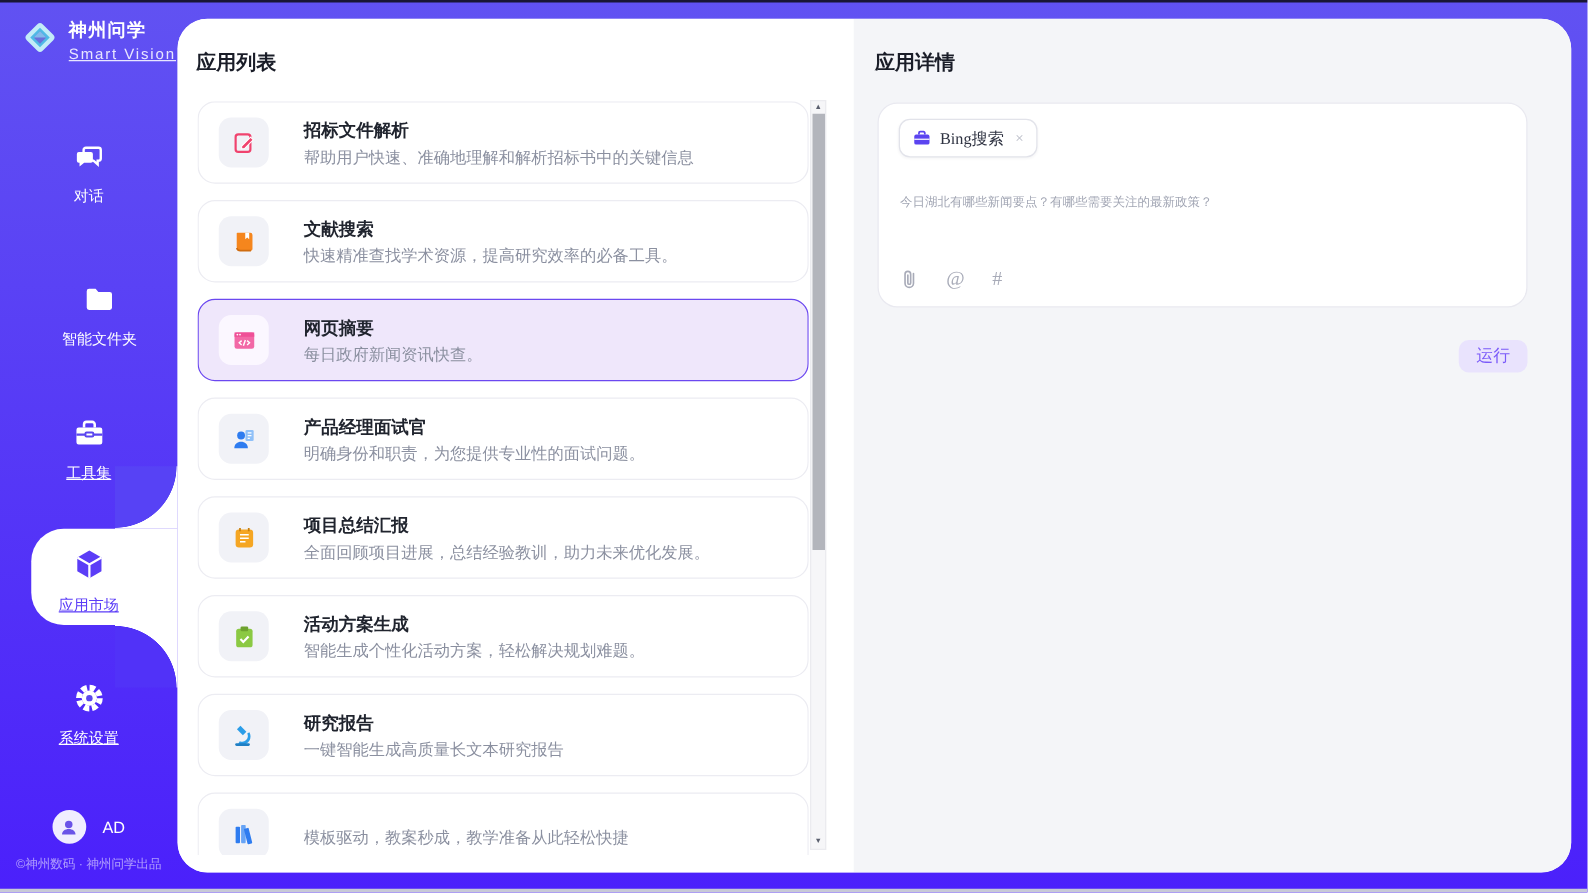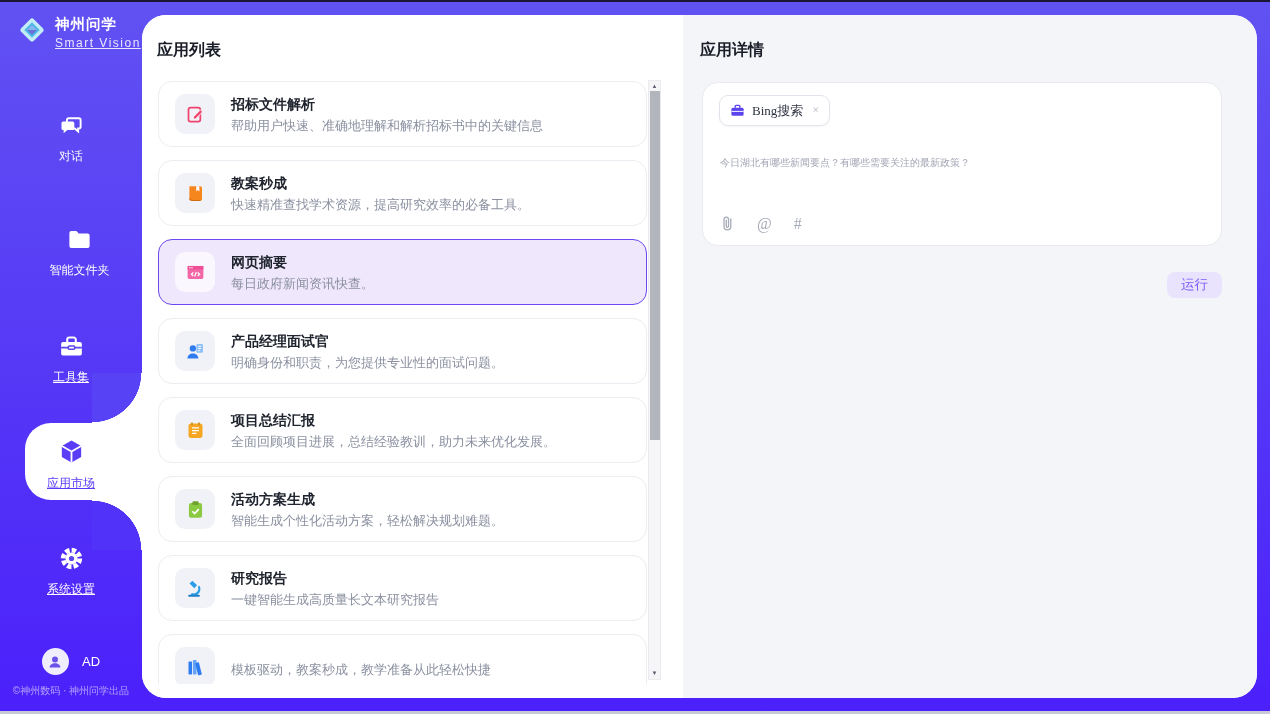--- a/index.html
+++ b/index.html
@@ -40,21 +40,21 @@
   
   .main { position:absolute; left:142px; top:15px; right:13px; bottom:16px;
           background:#fff; border-radius:24px; display:flex; overflow:hidden; z-index:3; }
 
   
   .list-panel { width:541px; position:relative; background:#fff; }
   .panel-title { font-size:16px; font-weight:bold; color:#1a1d28; }
   .list-panel .panel-title { position:absolute; left:15px; top:25px; }
   .cards-viewport { position:absolute; left:16px; top:66px; width:489px; height:603px; overflow:hidden; }
   .app-card { height:66px; margin-bottom:13px; border:1px solid #ececf2; border-radius:14px;
-              background:#fff; display:flex; align-items:center; padding:0 16px; cursor:pointer; }
+              background:#fff; display:flex; align-items:center; padding:0 16px; cursor:pointer;gap:12px; }
   .app-card.selected { background:#efe7fb; border:1.5px solid #6b48f0; }
   .app-icon { width:40px; height:40px; border-radius:10px; background:#f1f2f7; flex:0 0 40px;
               display:flex; align-items:center; justify-content:center; margin-right:16px; }
   .app-card.selected .app-icon { background:#fbf7ff; }
   .app-meta { min-width:0; }
   .app-name { font-size:14px; font-weight:bold; color:#20242e; line-height:18px; }
   .app-desc { font-size:13px; color:#8b90a0; margin-top:4px; line-height:17px; white-space:nowrap; }
 
   
   .scrollbar { position:absolute; left:506px; top:65px; width:13px; height:600px;
@@ -163,21 +163,21 @@
         </div>
         <div class="app-card">
           <span class="app-icon">
             <svg width="21" height="21" viewBox="0 0 24 24">
               <path d="M5.6 3.6h11.8a2 2 0 012 2v13a1.4 1.4 0 01-1.4 1.4H8.4a3.4 3.4 0 01-3.4-3.4V4.2a.6.6 0 01.6-.6z" fill="#f5861d"></path>
               <path d="M5 17.6a3.4 3.4 0 003.4 2.4h9.6" stroke="#cf6c10" stroke-width="1.4" fill="none"></path>
               <path d="M12.8 3.6h3.6v6l-1.8-1.5-1.8 1.5z" fill="#fff"></path>
             </svg>
           </span>
           <div class="app-meta">
-            <div class="app-name">教案秒成</div>
+            <div class="app-name">文献搜索</div>
             <div class="app-desc">快速精准查找学术资源，提高研究效率的必备工具。</div>
           </div>
         </div>
         <div class="app-card selected">
           <span class="app-icon">
             <svg width="21" height="21" viewBox="0 0 24 24">
               <rect x="3" y="4.5" width="18" height="15" rx="2.2" fill="#f268a6"></rect>
               <rect x="3" y="4.5" width="18" height="4" fill="#ef4f97"></rect>
               <circle cx="5.6" cy="6.5" r="0.8" fill="#fff"></circle>
               <circle cx="8" cy="6.5" r="0.8" fill="#fff"></circle>

